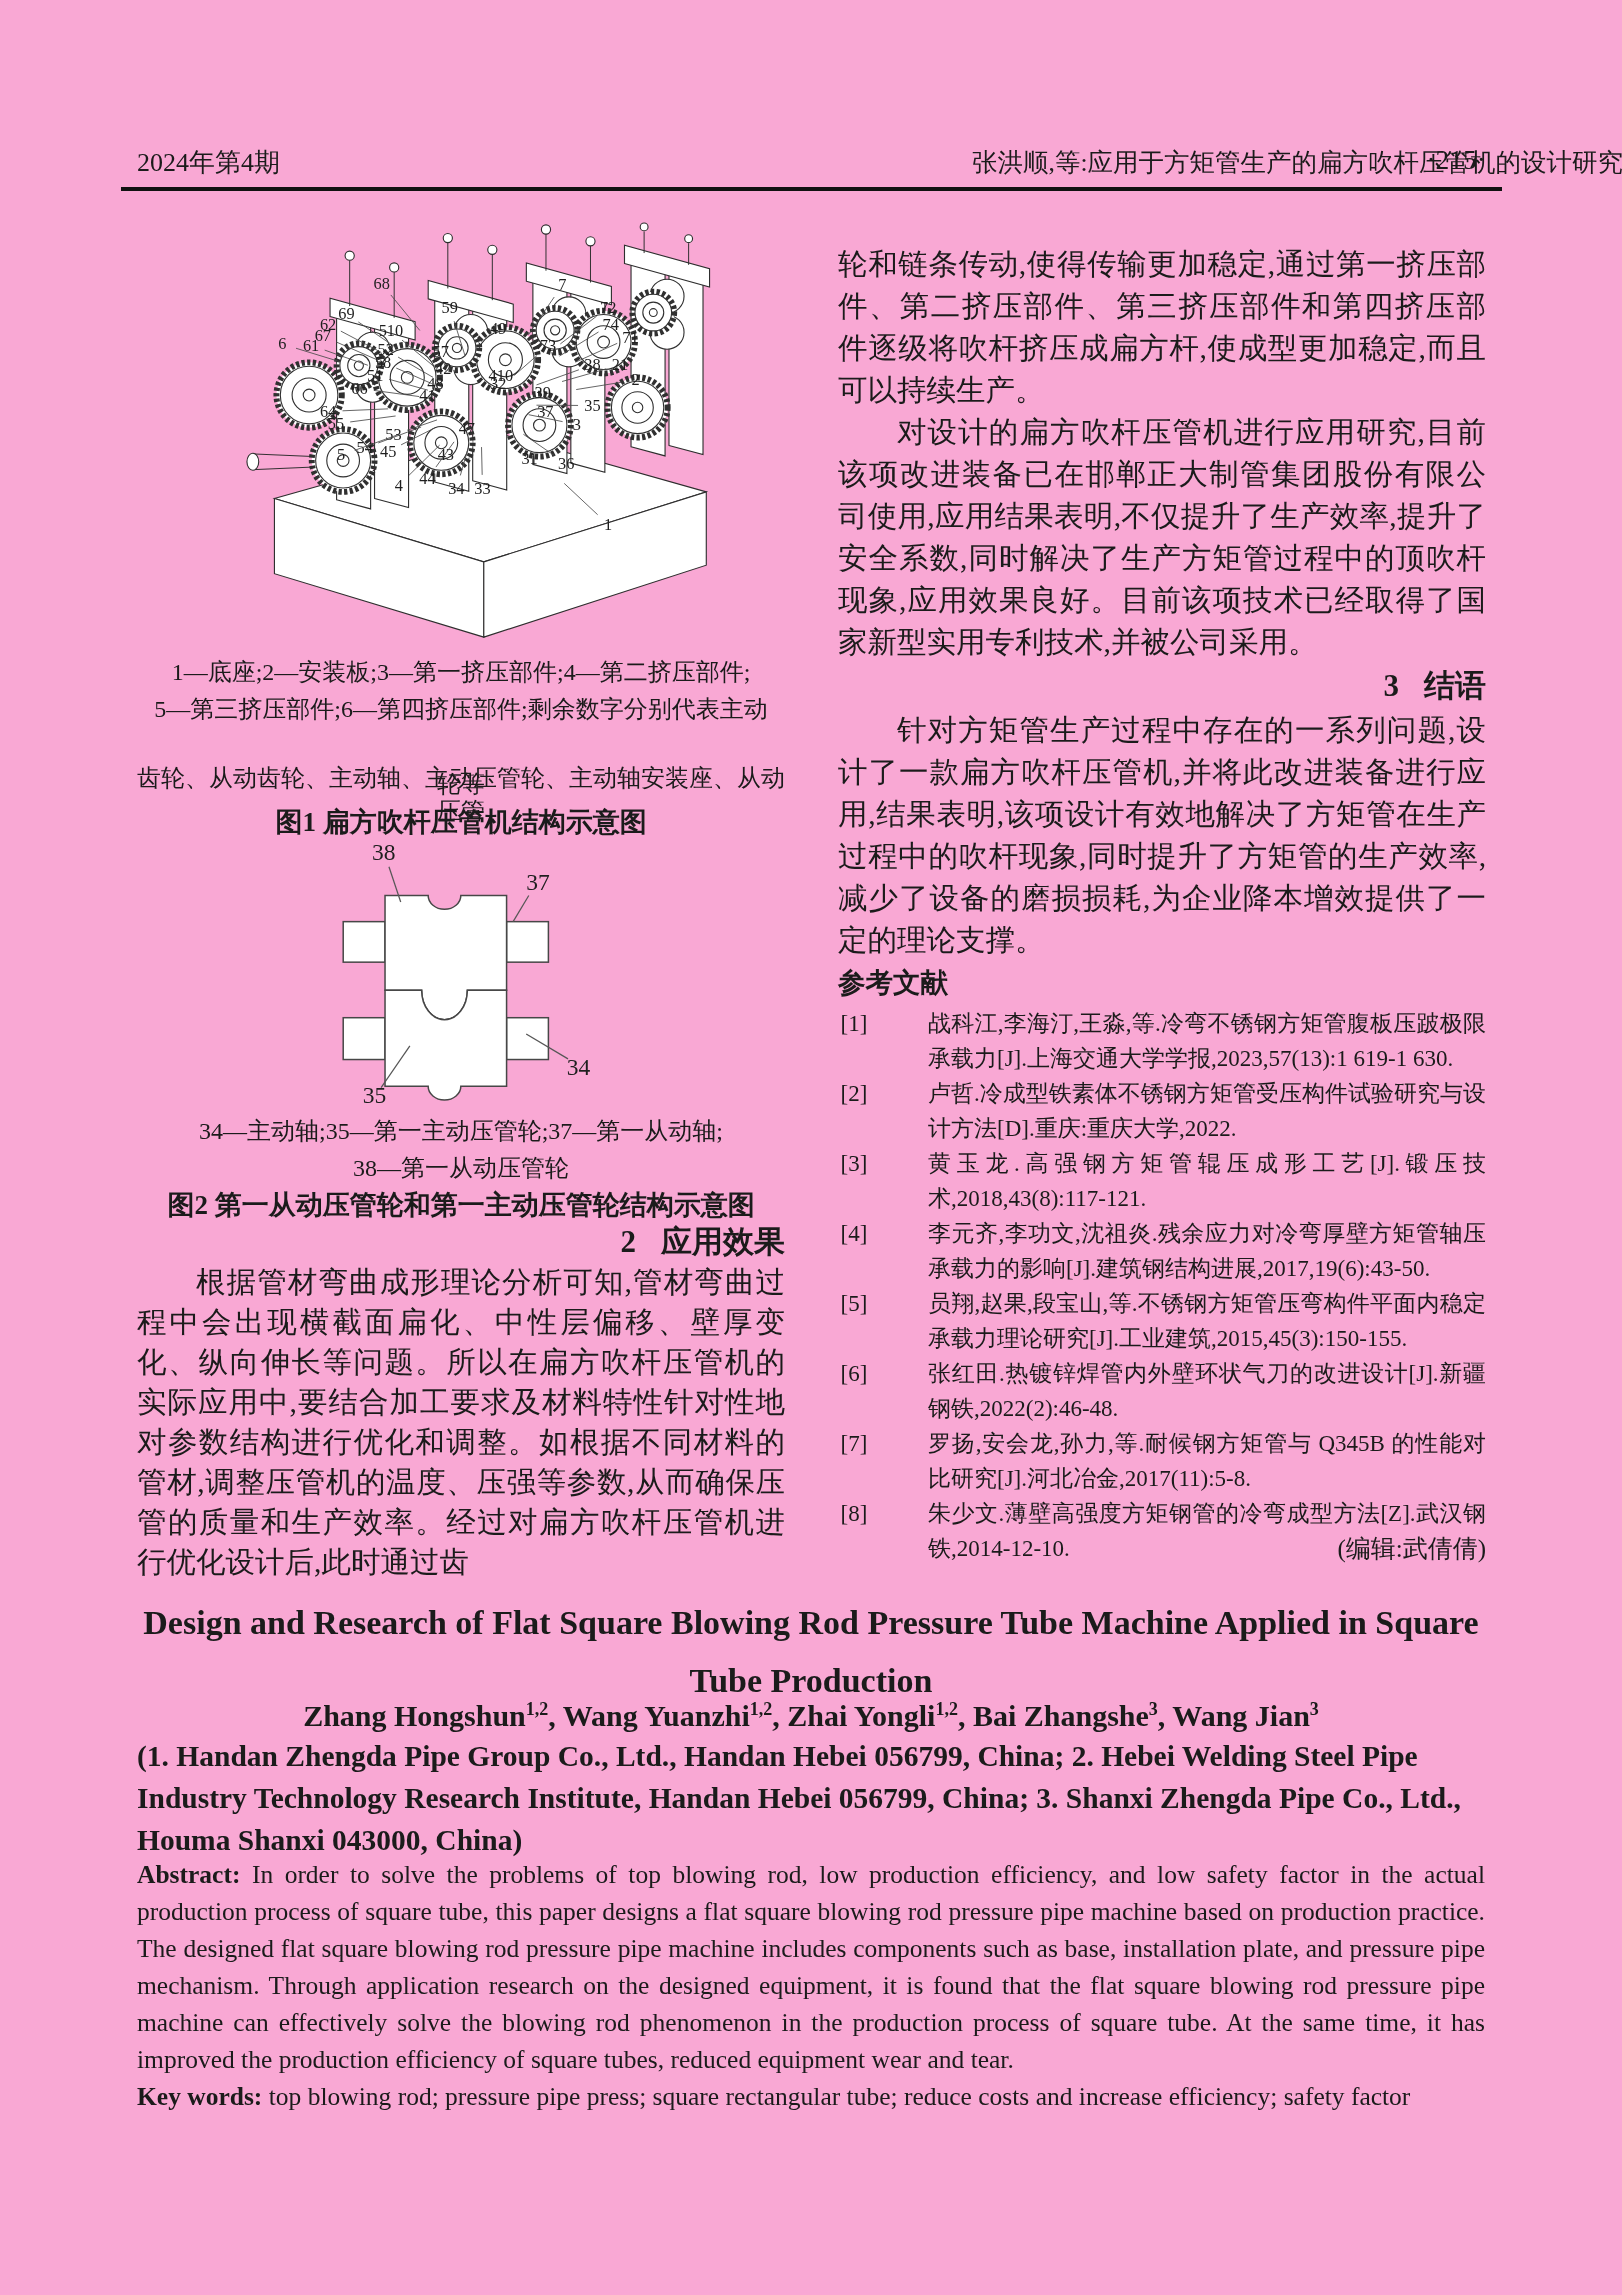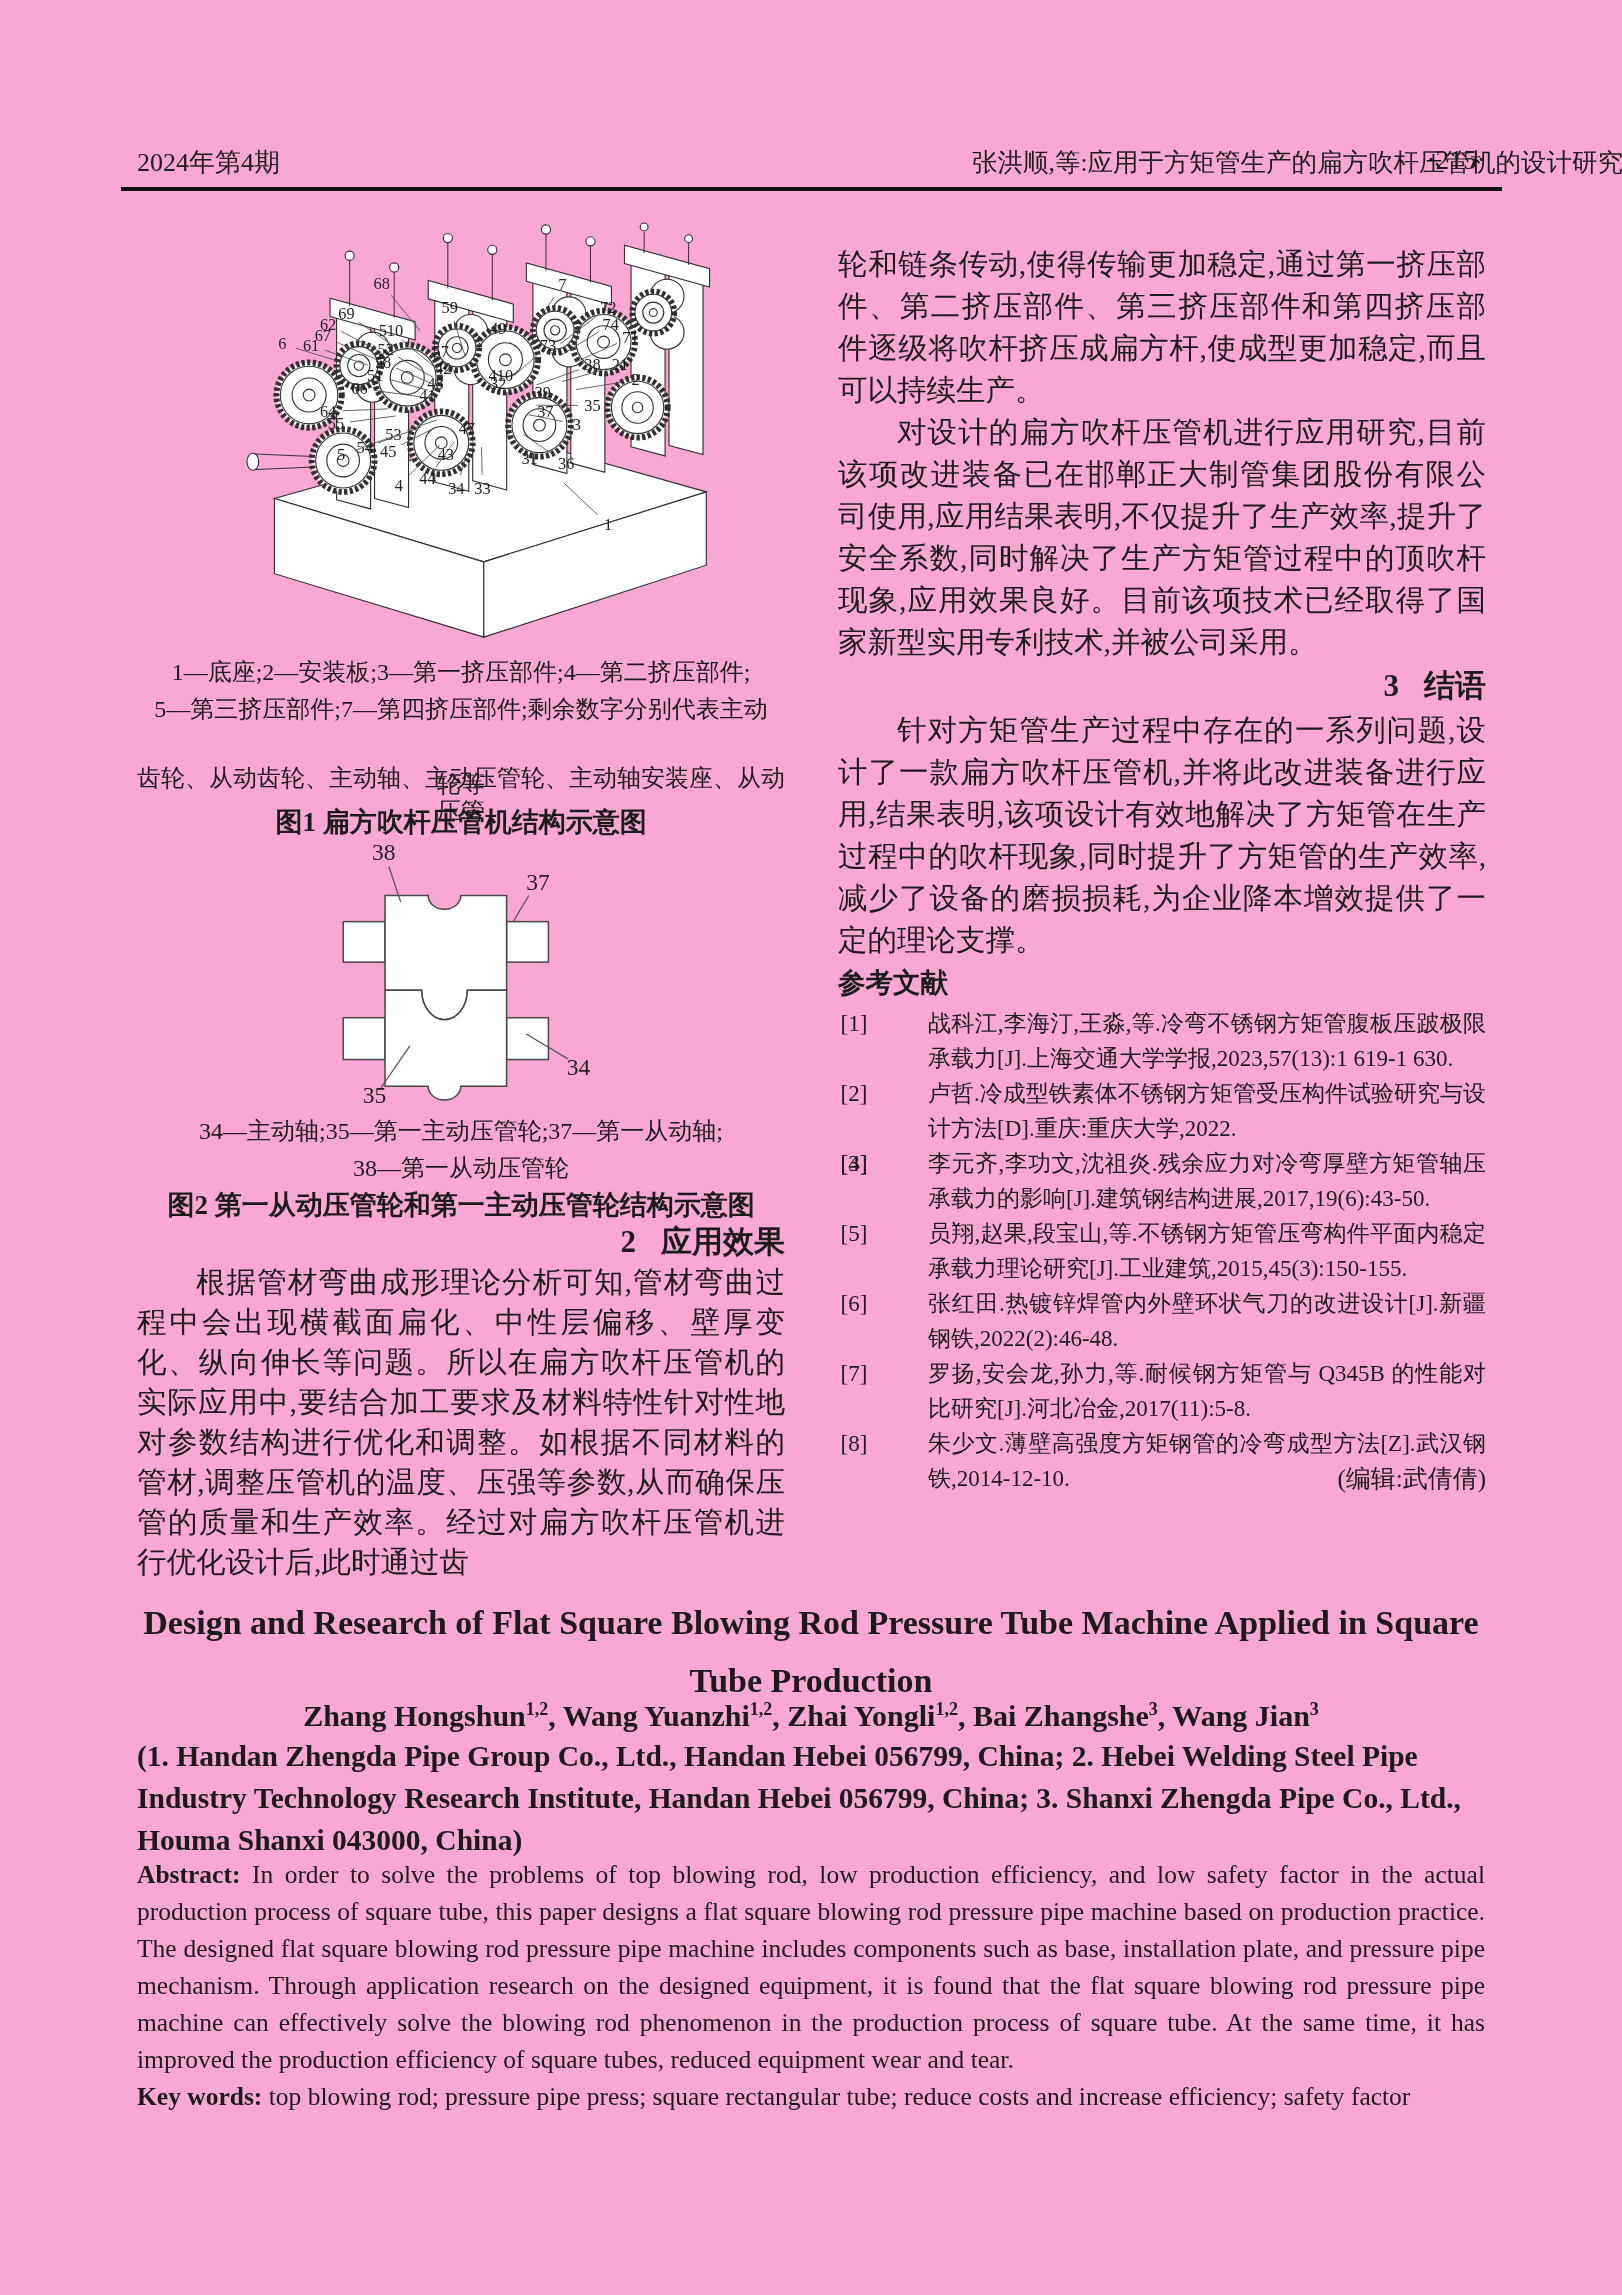--- a/index.html
+++ b/index.html
@@ -274,21 +274,21 @@
         <line x1="384.1" y1="394.9" x2="396.5" y2="351.5" class="leader"></line>
         <text x="378" y="424" text-anchor="middle" class="f1lab">34</text>
         <line x1="417.5" y1="394.0" x2="416.5" y2="351.5" class="leader"></line>
         <text x="418" y="424" text-anchor="middle" class="f1lab">33</text>
         <line x1="594.0" y1="454.9" x2="542.9" y2="407.0" class="leader"></line>
         <text x="610" y="478" text-anchor="middle" class="f1lab">1</text>
       </g>
   </svg>
 
   <div class="lcol-cap" style="top:656px">1—底座;2—安装板;3—第一挤压部件;4—第二挤压部件;</div>
-  <div class="lcol-cap" style="top:693px">5—第三挤压部件;7—第四挤压部件;剩余数字分别代表主动</div>
+  <div class="lcol-cap" style="top:693px">5—第三挤压部件;6—第四挤压部件;剩余数字分别代表主动</div>
   <div class="lcol-cap" style="top:762px">齿轮、从动齿轮、主动轴、主动压管轮、主动轴安装座、从动压管</div>
   <div class="lcol-cap" style="top:768px">轮等</div>
   <div class="fig-title" style="top:804px">图1  扁方吹杆压管机结构示意图</div>
 
   <svg class="figsvg" style="left:301px;top:838px;width:419px;height:281px" viewBox="0 0 640 430">
     <g>
       <rect class="f2shape" x="64" y="128" width="64" height="62"></rect>
       <rect class="f2shape" x="314" y="128" width="64" height="62"></rect>
       <rect class="f2shape" x="64" y="275" width="64" height="64"></rect>
       <rect class="f2shape" x="314" y="275" width="64" height="64"></rect>
@@ -330,20 +330,21 @@
         <div class="ref-item">
           <span class="ref-num">[1]</span>
           <div class="ref-text">战科江,李海汀,王淼,等.冷弯不锈钢方矩管腹板压跛极限承载力[J].上海交通大学学报,2023,57(13):1 619-1 630.</div>
         </div>
         <div class="ref-item">
           <span class="ref-num">[2]</span>
           <div class="ref-text">卢哲.冷成型铁素体不锈钢方矩管受压构件试验研究与设计方法[D].重庆:重庆大学,2022.</div>
         </div>
         <div class="ref-item">
           <span class="ref-num">[3]</span>
+          <div class="ref-text">黄玉龙.高强钢方矩管辊压成形工艺[J].锻压技术,2018,43(8):117-121.</div>
         </div>
         <div class="ref-item">
           <span class="ref-num">[4]</span>
           <div class="ref-text">李元齐,李功文,沈祖炎.残余应力对冷弯厚壁方矩管轴压承载力的影响[J].建筑钢结构进展,2017,19(6):43-50.</div>
         </div>
         <div class="ref-item">
           <span class="ref-num">[5]</span>
           <div class="ref-text">员翔,赵果,段宝山,等.不锈钢方矩管压弯构件平面内稳定承载力理论研究[J].工业建筑,2015,45(3):150-155.</div>
         </div>
         <div class="ref-item">

